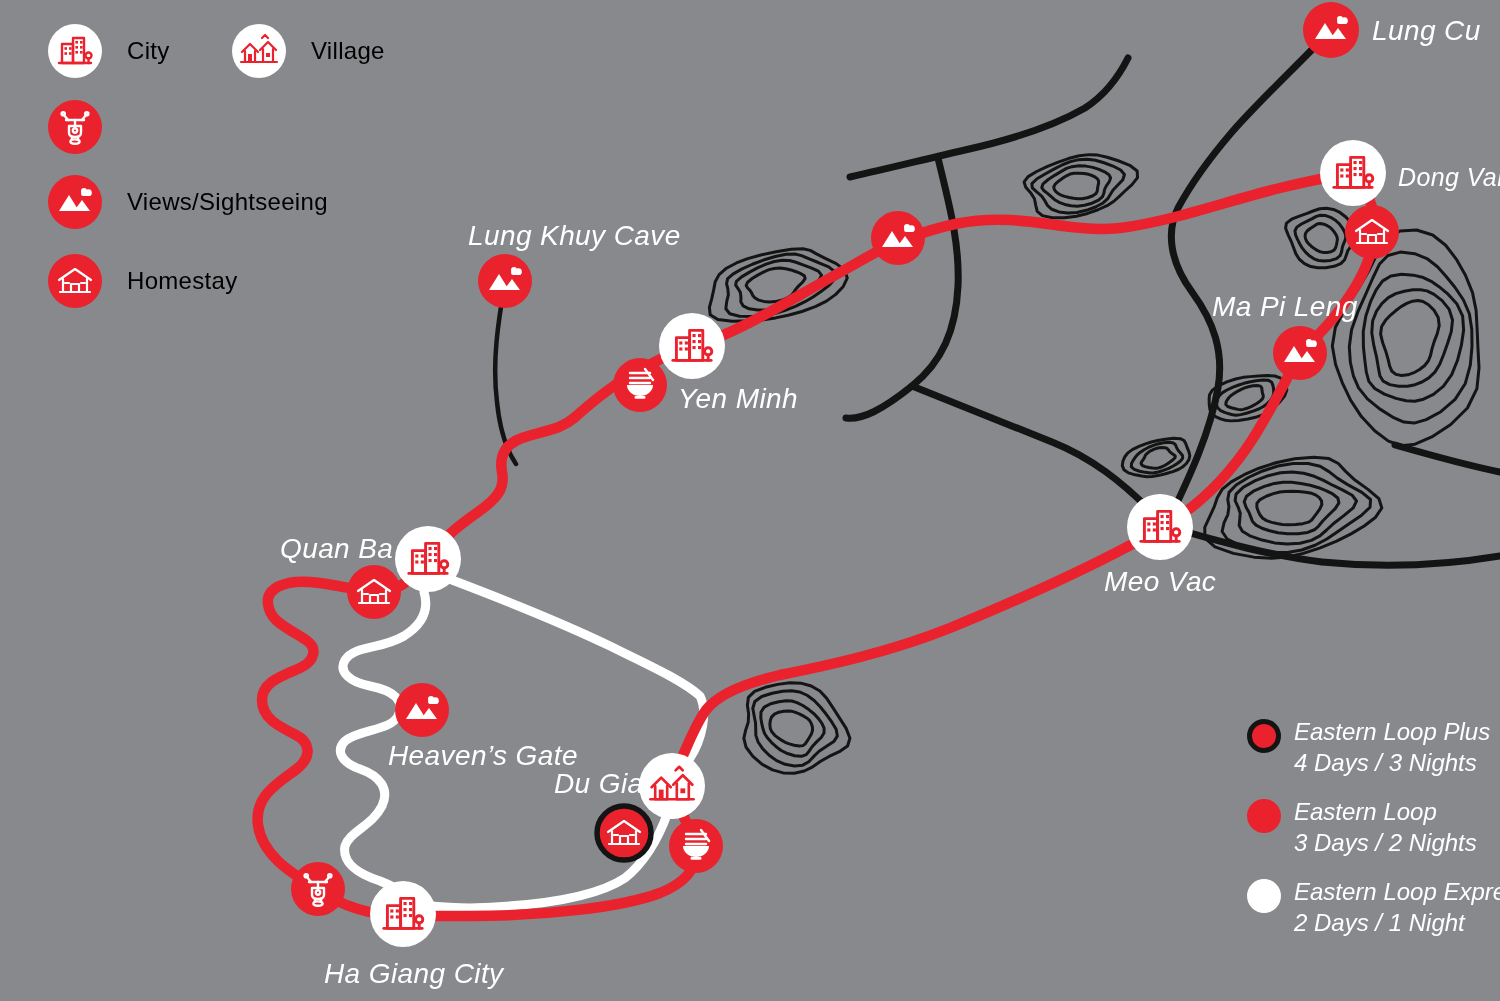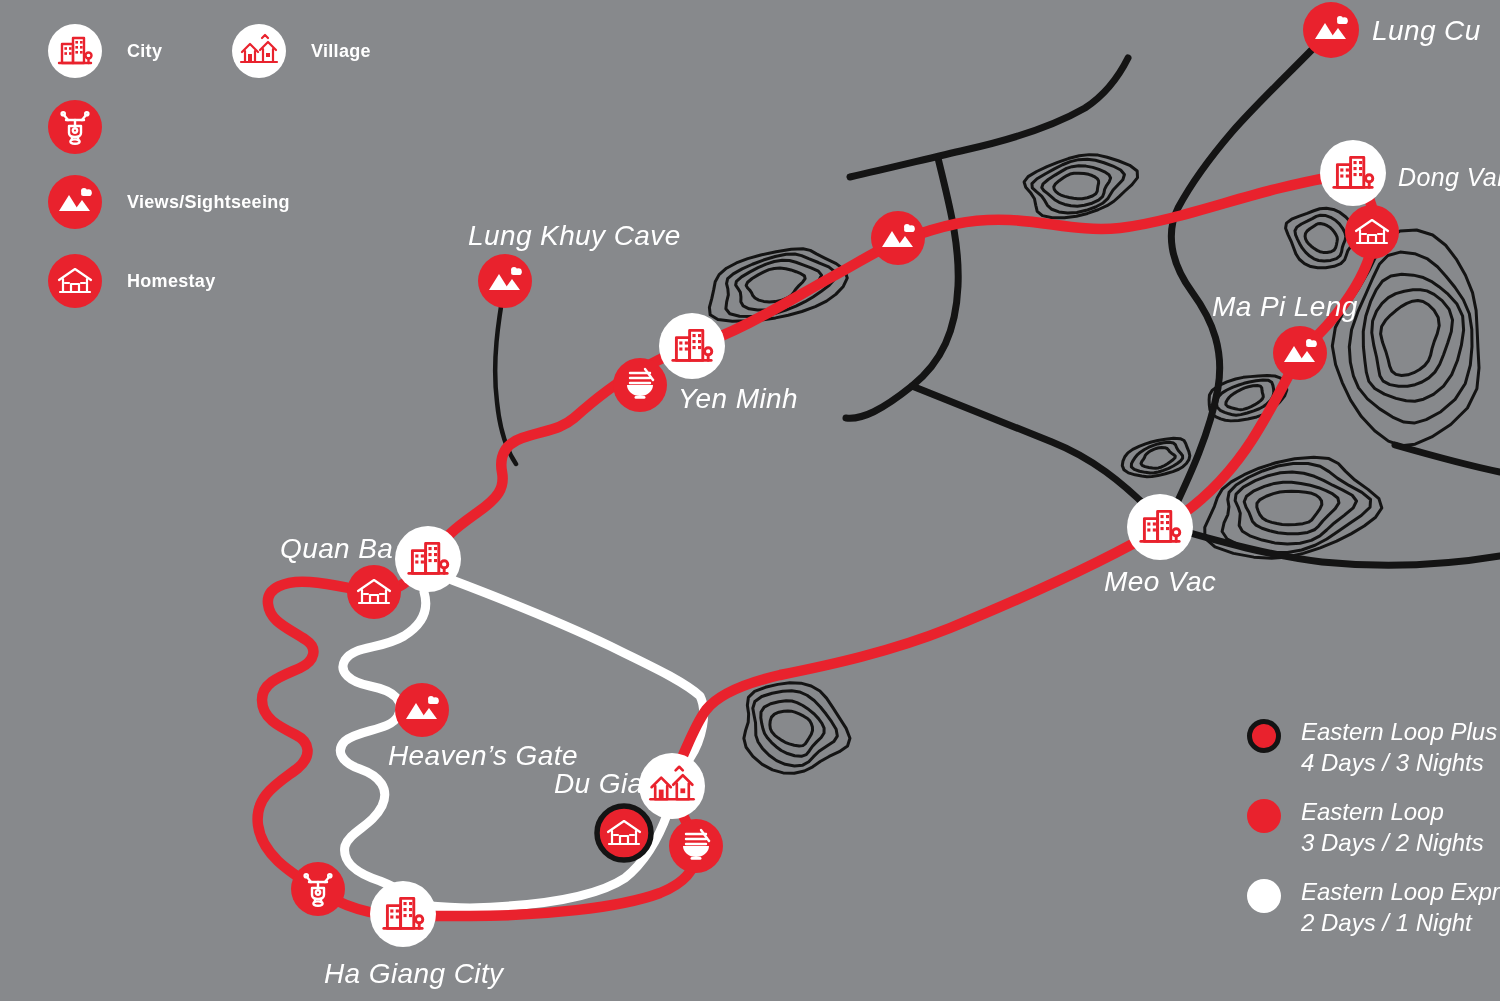--- a/index.html
+++ b/index.html
@@ -19,32 +19,31 @@
     letter-spacing:.4px;
     white-space:nowrap;
   }
   .legend-row{
     position:absolute;
     display:flex;
     align-items:center;
     gap:25px;
   }
   .legend-label{
-    font-size:18px;
-    color:#ffffff;
+    font-size:24px;
+    color:#000000;
     letter-spacing:.3px;
     white-space:nowrap;
-    font-weight:bold;
   }
   .route-row{
     position:absolute;
     left:1247px;
     display:flex;
     align-items:flex-start;
-    gap:20px;
+    gap:13px;
   }
   .route-swatch{
     border-radius:50%;
     flex:0 0 auto;
     margin-top:3px;
   }
   .swatch-plus{width:24px;height:24px;background:#e9222d;border:5px solid #141414;}
   .swatch-red{width:34px;height:34px;background:#e9222d;}
   .swatch-white{width:34px;height:34px;background:#ffffff;}
   .route-text{color:#ffffff;font-style:italic;font-size:24px;line-height:31px;white-space:nowrap;}

